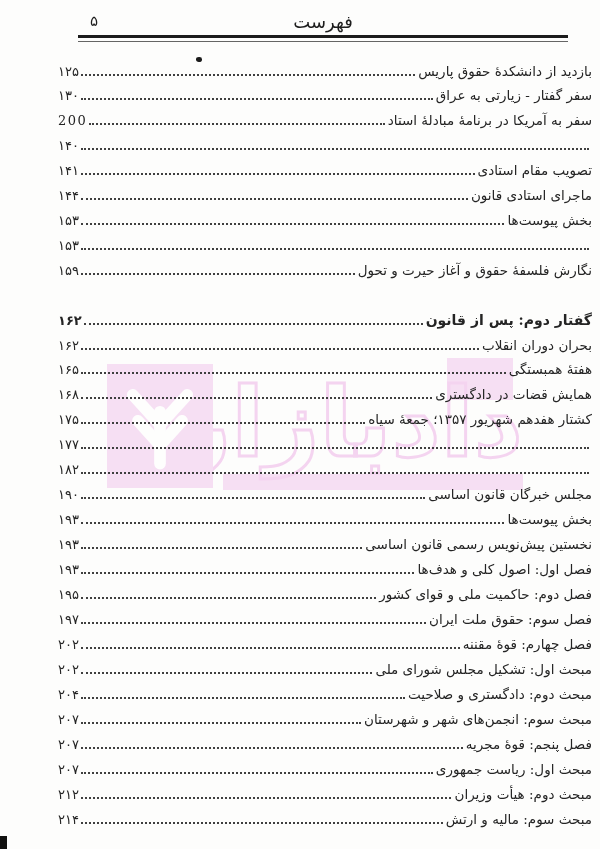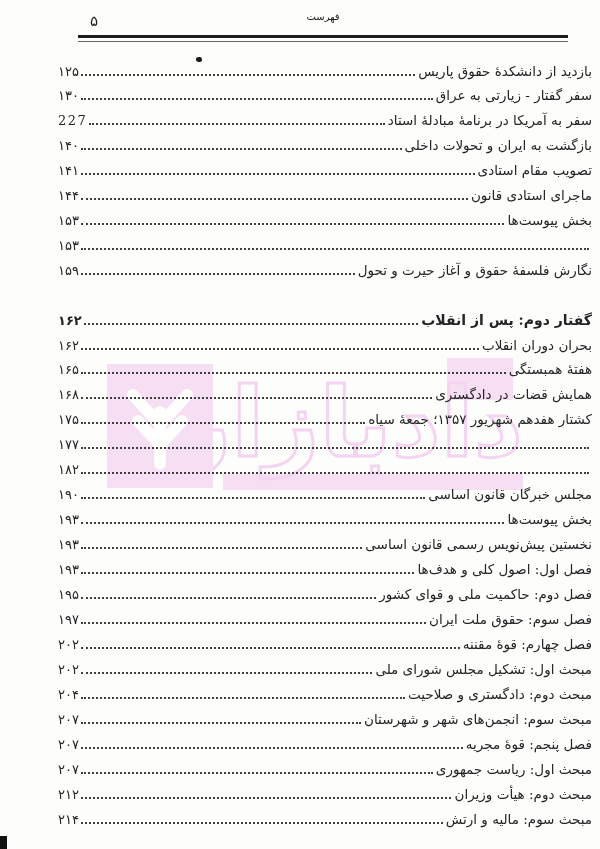--- a/index.html
+++ b/index.html
@@ -9,21 +9,21 @@
     font-family:"DejaVu Serif","DejaVu Sans",serif;
     color:#222;
   }
   
   .hdr-pagenum{
     position:absolute;left:90px;top:12px;width:30px;
     font-size:15px;color:#1d1d1d;text-align:left;
   }
   .hdr-title{
     position:absolute;left:78px;top:11px;width:490px;
-    text-align:center;font-size:10px;color:#1d1d1d;
+    text-align:center;font-size:18px;color:#1d1d1d;
   }
   .rule-thick{position:absolute;left:78px;top:35px;width:490px;height:2.6px;background:#1c1c1c;}
   .rule-thin{position:absolute;left:78px;top:40.5px;width:490px;height:1px;background:#4a4a4a;opacity:.85;}
   
   .watermark{
     position:absolute;left:107px;top:364px;width:416px;height:124px;
     display:flex;flex-direction:row;z-index:1;opacity:.62;pointer-events:none;
   }
   .wm-logo{
     width:106px;height:124px;flex:0 0 auto;
@@ -89,24 +89,23 @@
         <span class="n">۱۲۵</span>
       </div>
       <div class="row" style="top: 82.45px;">
         <span class="t">سفر گفتار - زیارتی به عراق</span>
         <span class="leader"></span>
         <span class="n">۱۳۰</span>
       </div>
       <div class="row" style="top: 107.4px;">
         <span class="t">سفر به آمریکا در برنامهٔ مبادلهٔ استاد</span>
         <span class="leader"></span>
-        <span class="n">227</span>
+        <span class="n">200</span>
       </div>
       <div class="row" style="top: 132.35px;">
-        <span class="t">بازگشت به ایران و تحولات داخلی</span>
         <span class="leader"></span>
         <span class="n">۱۴۰</span>
       </div>
       <div class="row" style="top: 157.3px;">
         <span class="t">تصویب مقام استادی</span>
         <span class="leader"></span>
         <span class="n">۱۴۱</span>
       </div>
       <div class="row" style="top: 182.25px;">
         <span class="t">ماجرای استادی قانون</span>
@@ -121,21 +120,21 @@
       <div class="row" style="top: 232.15px;">
         <span class="leader"></span>
         <span class="n">۱۵۳</span>
       </div>
       <div class="row" style="top: 257.1px;">
         <span class="t">نگارش فلسفهٔ حقوق و آغاز حیرت و تحول</span>
         <span class="leader"></span>
         <span class="n">۱۵۹</span>
       </div>
       <div class="row bold" style="top: 306.5px;">
-        <span class="t">گفتار دوم: پس از انقلاب</span>
+        <span class="t">گفتار دوم: پس از قانون</span>
         <span class="leader"></span>
         <span class="n">۱۶۲</span>
       </div>
       <div class="row" style="top: 331.5px;">
         <span class="t">بحران دوران انقلاب</span>
         <span class="leader"></span>
         <span class="n">۱۶۲</span>
       </div>
       <div class="row" style="top: 356.45px;">
         <span class="t">هفتهٔ همبستگی</span>

